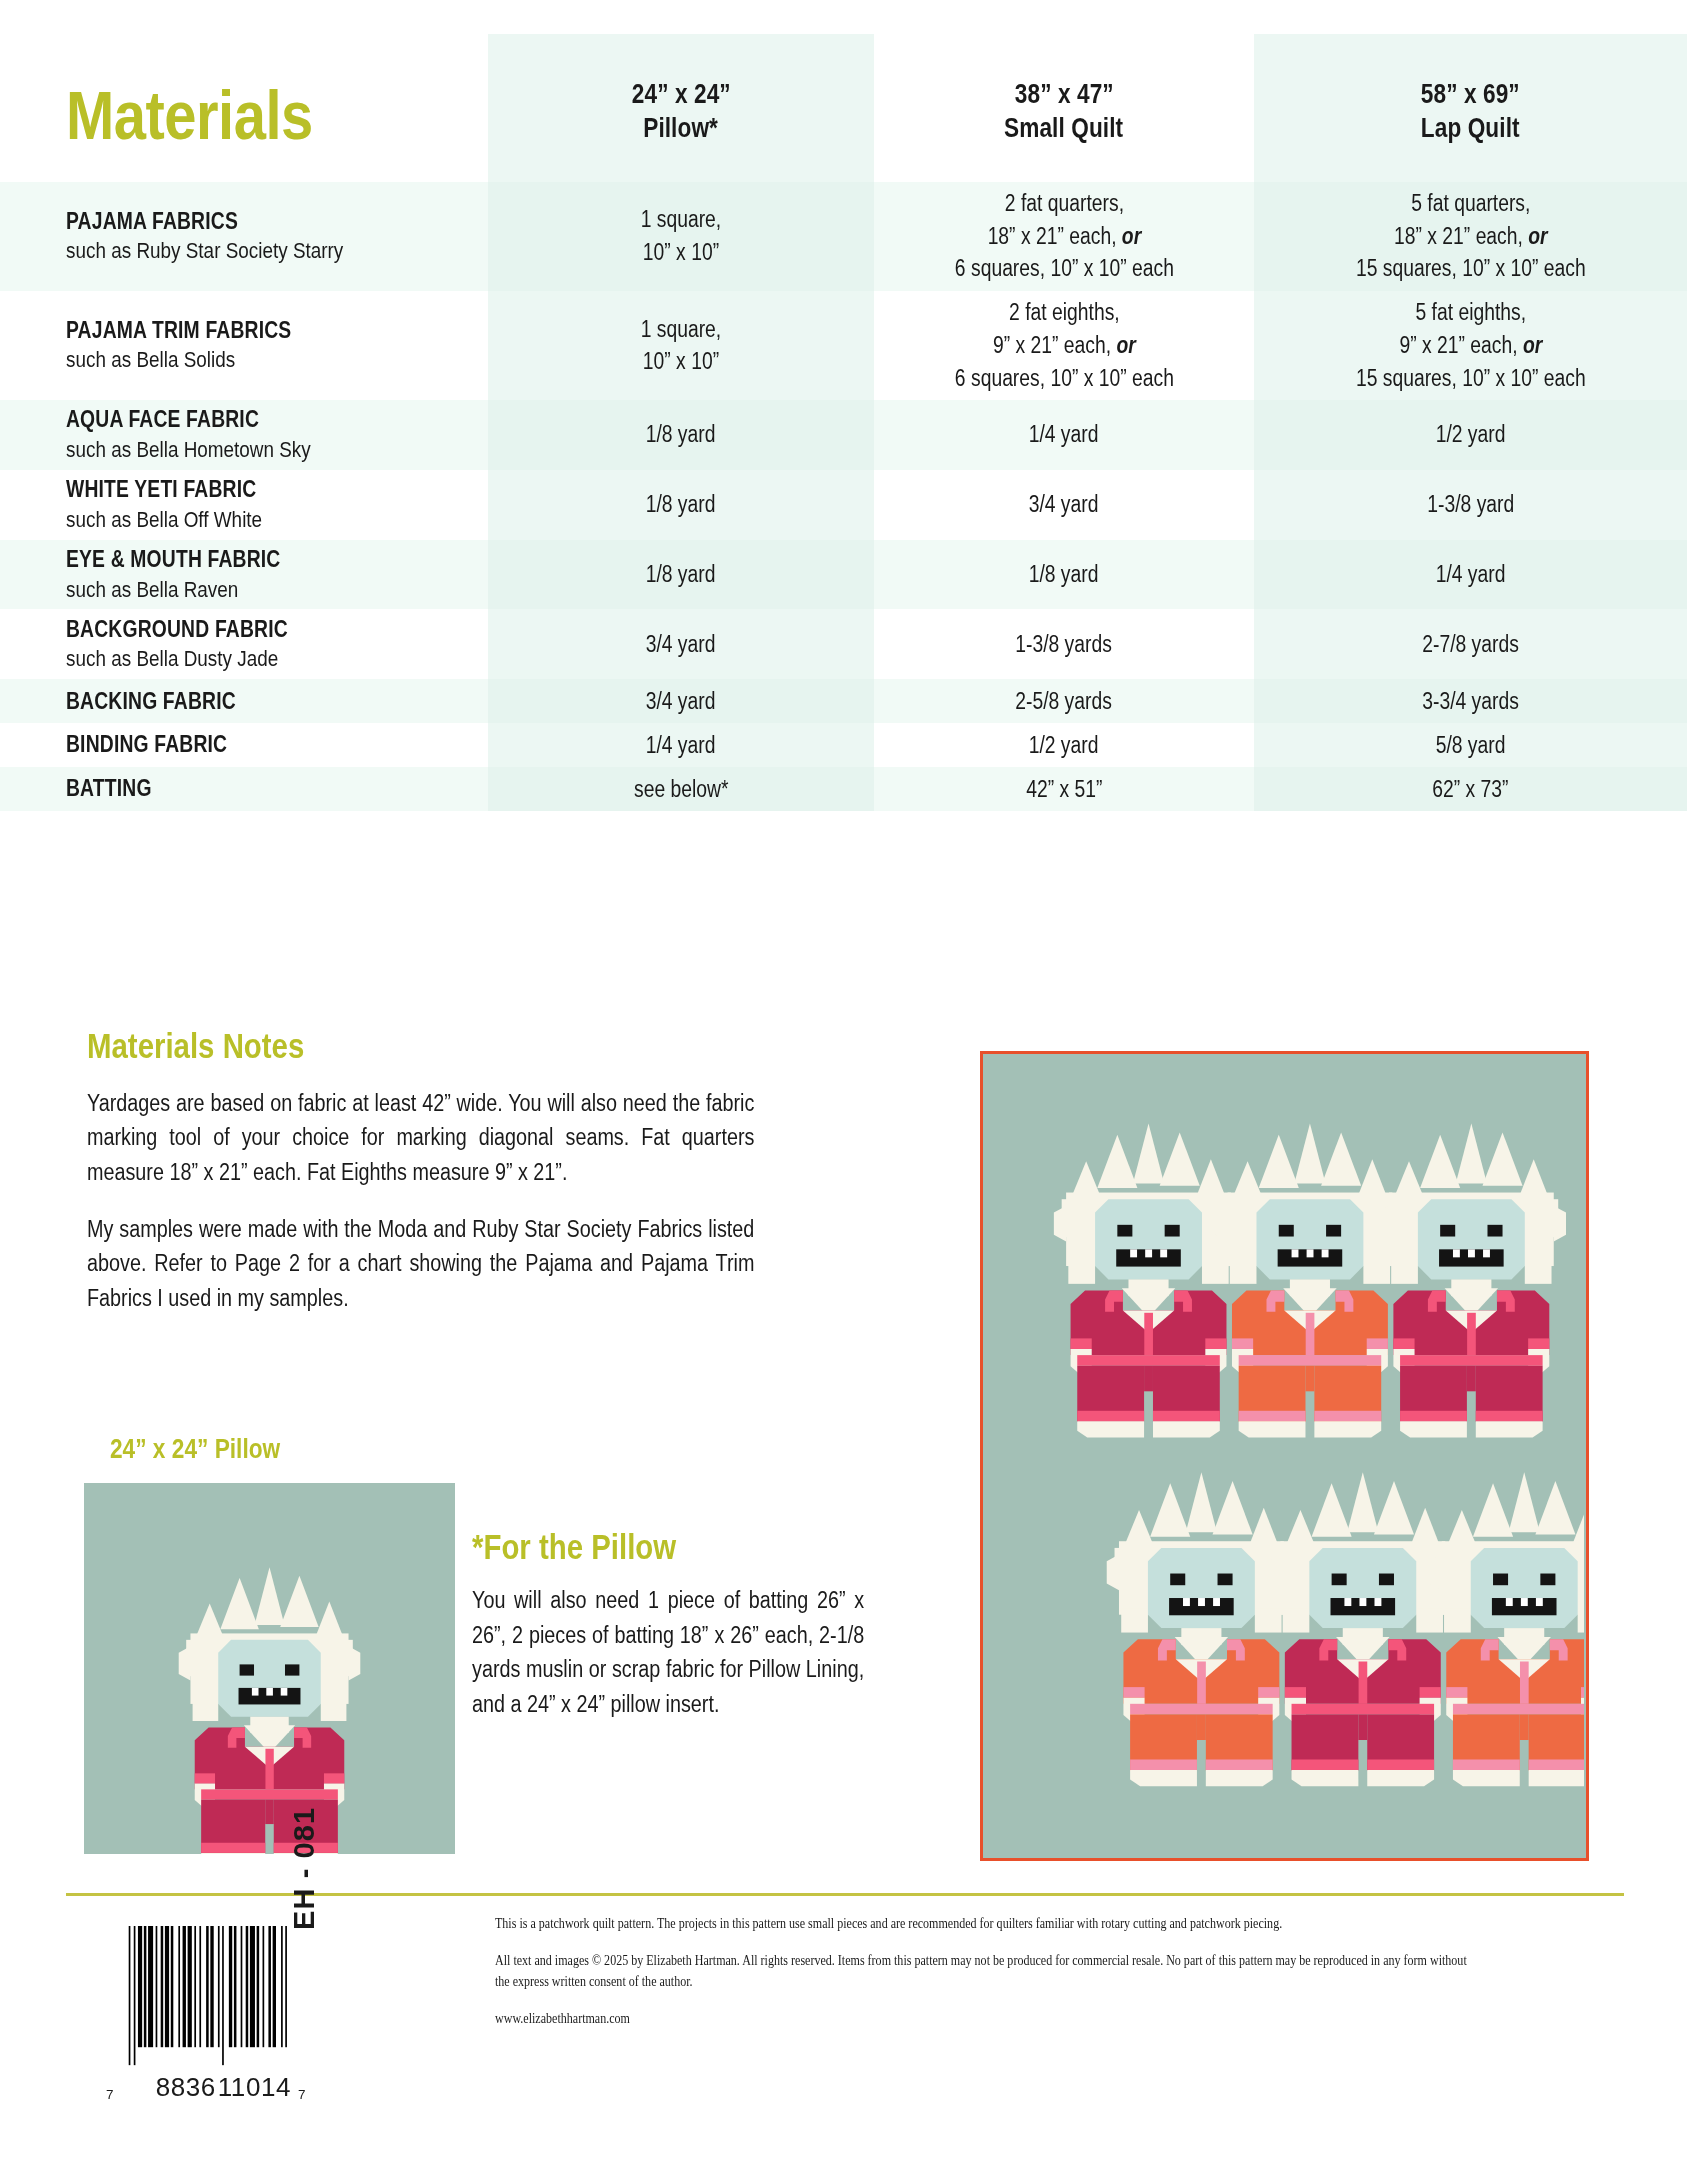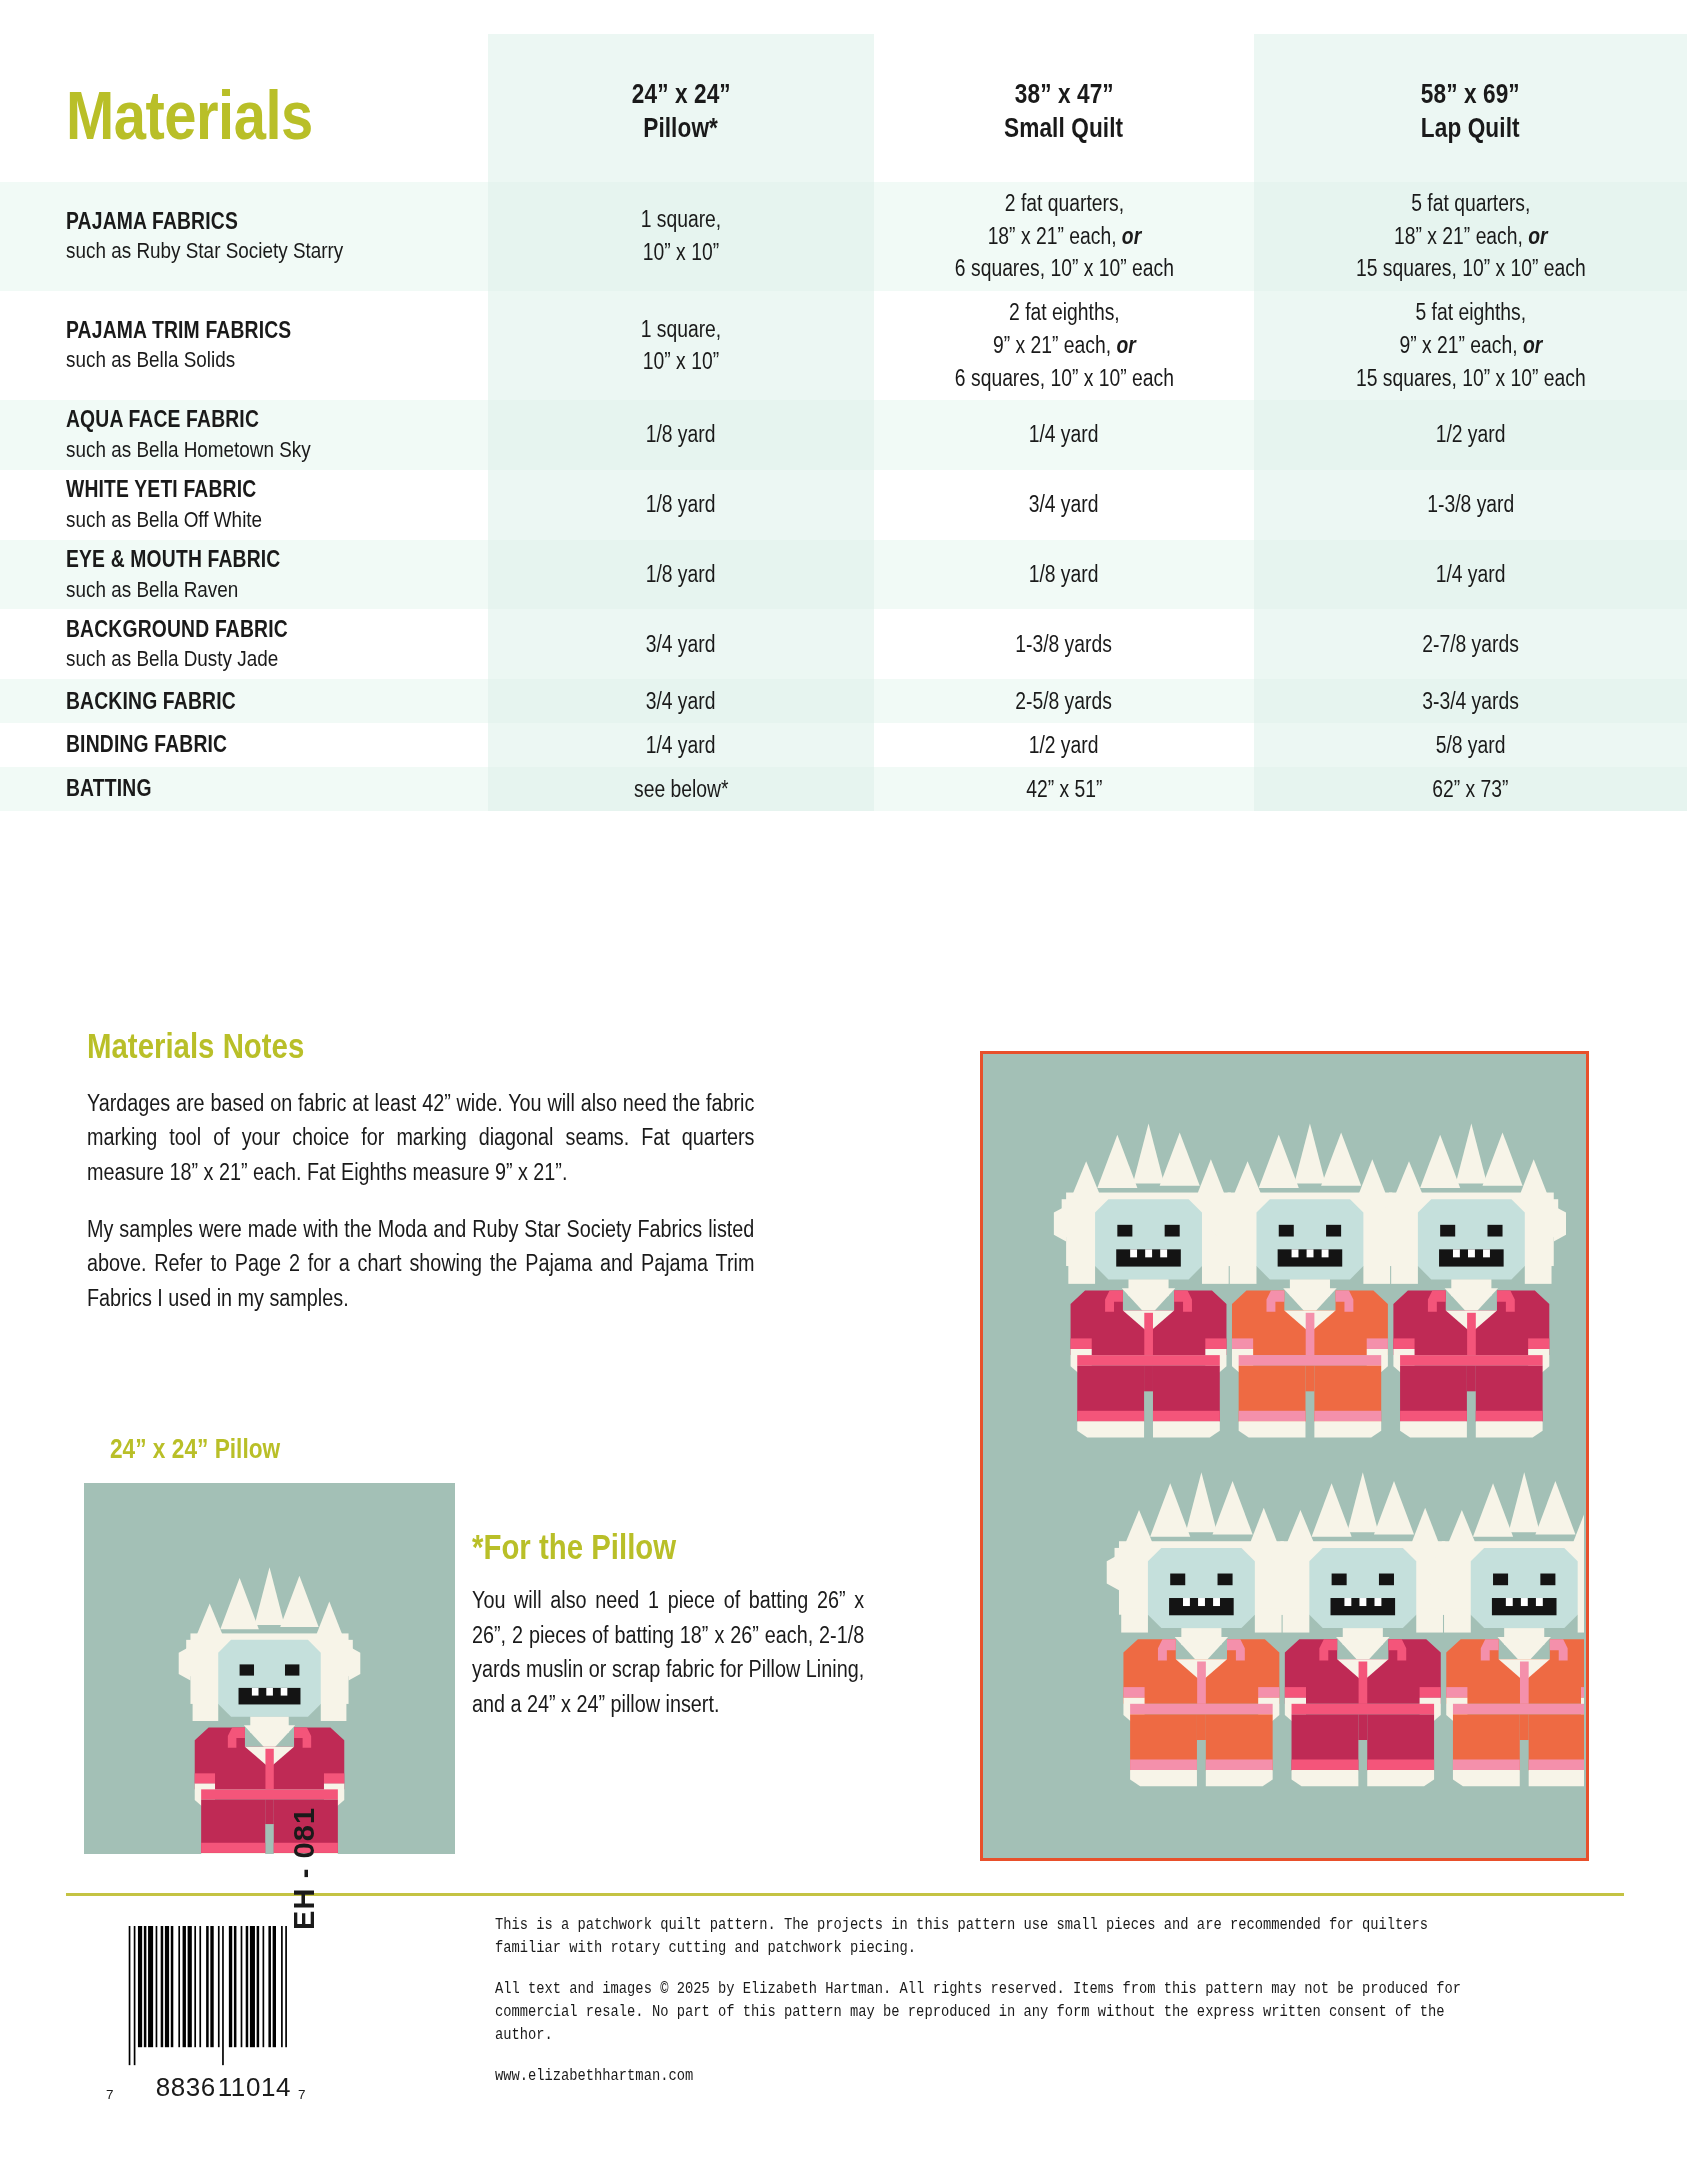--- a/index.html
+++ b/index.html
@@ -101,22 +101,22 @@
     font-size:26px;letter-spacing:0.6px;background:#fff;padding:0 1.7px;}
   .eh-code{
     position:absolute;left:290px;top:1930px;width:169px;
     font-family:"Liberation Sans Narrow","Liberation Sans",sans-serif;
     font-weight:700;font-size:29px;line-height:1;white-space:nowrap;
     transform:rotate(-90deg);transform-origin:left top;
     letter-spacing:1.1px;
   }
   .footer-txt{position:absolute;left:495px;top:1914px;width:1130px;}
   .footer-txt p{
-    font-family:Liberation Mono, monospace;
-    font-weight:400;font-size:16px;line-height:1.46;margin-bottom:17px;
+    font-family:Liberation Serif, serif;
+    font-weight:400;font-size:14px;line-height:1.46;margin-bottom:17px;
   }
   .footer-txt p span{display:inline-block;transform:scaleX(.86);transform-origin:left center;}
 </style>
 </head>
 <body>
 
 <div class="page">
 
   <div class="mtable" id="mtable">
       <div class="trow hdr">

